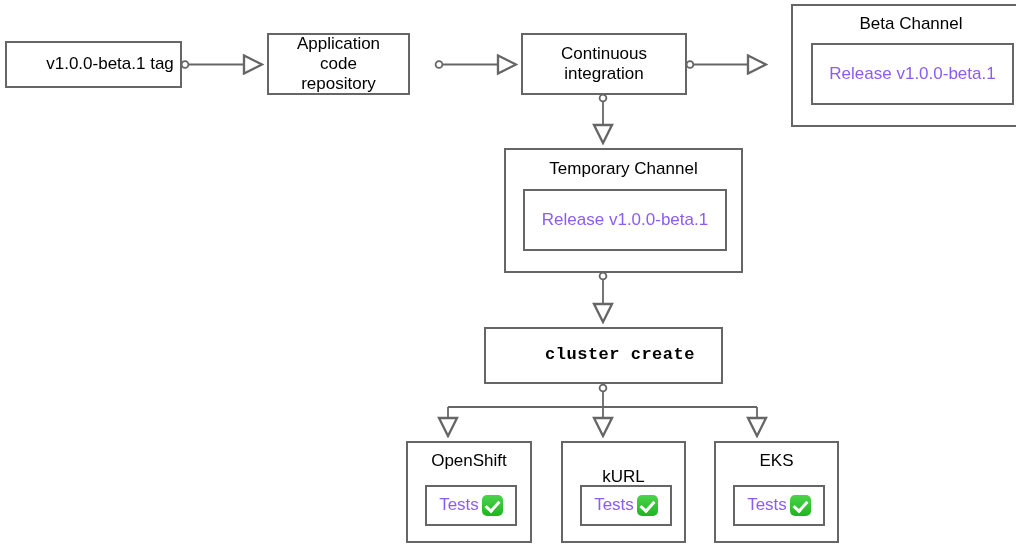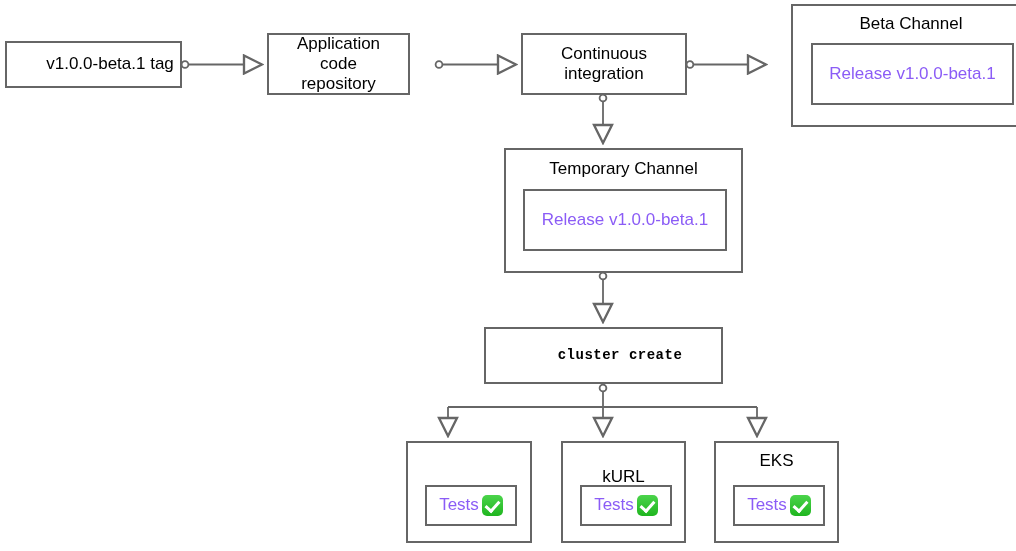--- a/index.html
+++ b/index.html
@@ -61,21 +61,21 @@
     background: #ffffff;
     display: flex;
     align-items: center;
     justify-content: center;
     font-size: 17px;
     color: #8b5cf6;
   }
   .mono {
     font-family: "Liberation Mono", "DejaVu Sans Mono", monospace;
     font-weight: bold;
-    font-size: 14px;
+    font-size: 17px;
     letter-spacing: 0.5px;
   }
   .tests-label {
     display: inline-flex;
     align-items: center;
     gap: 3px;
   }
   .check-badge {
     display: inline-block;
     width: 21px;
@@ -168,20 +168,21 @@
     <div class="inner-node" style="left:17px; top:39px; width:204px; height:62px;">
       <span>Release v1.0.0-beta.1</span>
     </div>
   </div>
 
   <div class="node" style="left:484px; top:327px; width:239px; height:57px;">
     <span class="mono">cluster create</span>
   </div>
 
   <div class="node container" style="left:386px; top:441px; width:126px; height:102px;">
+    <div class="container-title" style="top:8px;">OpenShift</div>
     <div class="inner-node" style="left:17px; top:42px; width:92px; height:41px;">
       <span class="tests-label">
         <span>Tests</span>
         <span class="check-badge"></span>
       </span>
     </div>
   </div>
 
   <div class="node container" style="left:541px; top:441px; width:125px; height:102px;">
     <div class="container-title" style="top:24px;">kURL</div>

